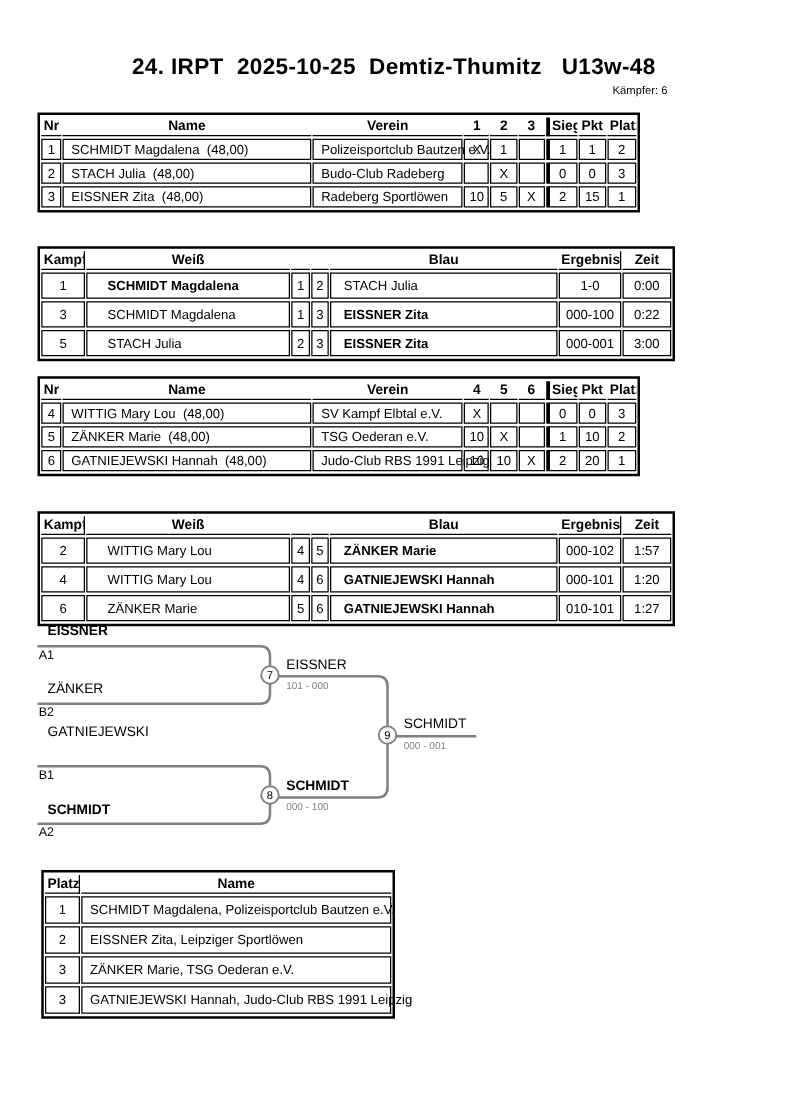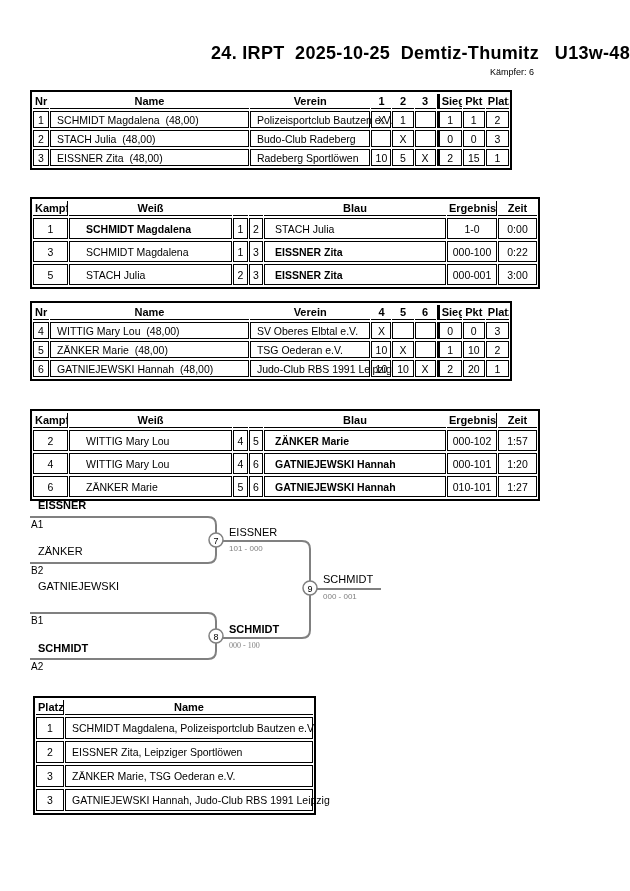--- a/index.html
+++ b/index.html
@@ -1,19 +1,19 @@
 <!DOCTYPE html>
 <html><head>
 <meta charset="utf-8">
 <style>
   html,body{margin:0;padding:0;background:#ffffff;}
   body{font-family:"Liberation Sans","DejaVu Sans",sans-serif;color:#000;}
   .page{position:relative;width:630px;height:891px;background:#fff;overflow:hidden;}
   .abs{position:absolute;}
-  .title{font-size:18px;font-weight:bold;text-align:right;white-space:pre;letter-spacing:.3px;}
+  .title{font-size:18px;font-weight:bold;text-align:center;white-space:pre;letter-spacing:.3px;}
   .sect{font-size:11px;font-weight:bold;text-align:center;margin-top:44px;}
   .small{font-size:9px;}
   
   table{border-collapse:separate;border-spacing:1px 2px;table-layout:fixed;background:#fff;}
   .tbl{border:2px solid #000;}
   th{font-size:11px;font-weight:bold;padding:0 2px;border:none;border-bottom:0 solid #000;height:14px;overflow:hidden;}
   td{font-size:10.5px;border:1px solid #000;padding:0 3px;white-space:nowrap;background:#fff;}
   .pool td{height:15px;}
   .kampf td{height:19px;}
   .erg td{height:20px;}
@@ -176,21 +176,21 @@
       <th class="c">4</th>
       <th class="c">5</th>
       <th class="c">6</th>
       <th class="c thickL">Siege</th>
       <th class="c">Pkt</th>
       <th class="c">Platz</th>
     </tr>
     <tr>
       <td class="c">4</td>
       <td class="namecell">WITTIG Mary Lou  (48,00)</td>
-      <td class="namecell">SV Oberes Elbtal e.V.</td>
+      <td class="namecell">SV Kampf Elbtal e.V.</td>
       <td class="c">X</td>
       <td class="c"></td>
       <td class="c"></td>
       <td class="c thickL">0</td>
       <td class="c">0</td>
       <td class="c">3</td>
     </tr>
     <tr>
       <td class="c">5</td>
       <td class="namecell">ZÄNKER Marie  (48,00)</td>
@@ -294,21 +294,21 @@
   <div class="abs bk-name" style="left:38px;top:545px;">ZÄNKER</div>
   <div class="abs bk-seed" style="left:31px;top:565px;">B2</div>
   <div class="abs bk-name" style="left:229px;top:526px;">EISSNER</div>
   <div class="abs bk-score" style="left:229px;top:544px;">101 - 000</div>
 
   <div class="abs bk-name" style="left:38px;top:580px;">GATNIEJEWSKI</div>
   <div class="abs bk-seed" style="left:31px;top:615px;">B1</div>
   <div class="abs bk-name b" style="left:38px;top:642px;">SCHMIDT</div>
   <div class="abs bk-seed" style="left:31px;top:661px;">A2</div>
   <div class="abs bk-name b" style="left:229px;top:623px;">SCHMIDT</div>
-  <div class="abs bk-score" style="left:229px;top:641px;font-family:Liberation Serif, serif;">000 - 100</div>
+  <div class="abs bk-score" style="left:229px;top:641px;">000 - 100</div>
 
   <div class="abs bk-name" style="left:323px;top:573px;">SCHMIDT</div>
   <div class="abs bk-score" style="left:323px;top:592px;">000 - 001</div>
 
   <table class="abs tbl erg" style="left:33px;top:696px;width:282px;">
     <colgroup>
         <col style="width:28px">
         <col style="width:248px">
       </colgroup>
     <tbody>

